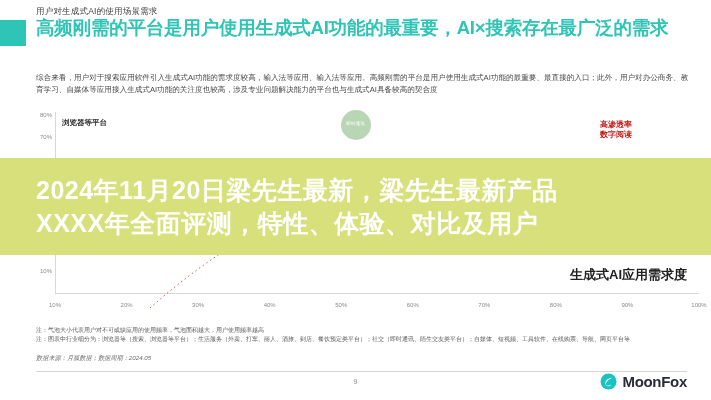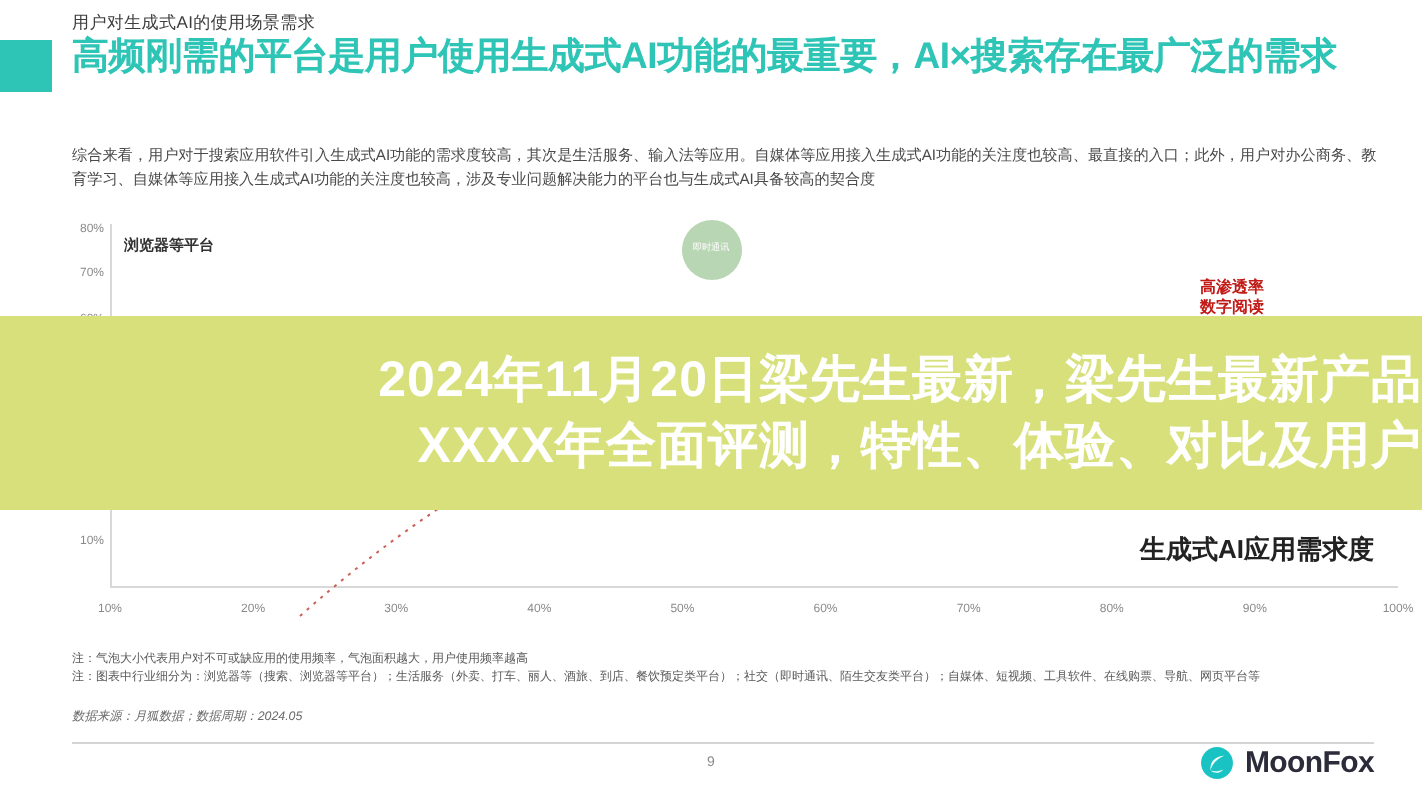--- a/index.html
+++ b/index.html
@@ -59,36 +59,35 @@
     width:1px; background:#d8d8d8;
   }
   .bubble {
     position:absolute; border-radius:50%;
     display:flex; align-items:center; justify-content:center;
     color:#fff; font-size:4.6px; text-align:center; line-height:1.05;
     overflow:hidden; padding:1px;
   }
   .annot-red {
     position:absolute; font-size:8px; font-weight:bold; color:#c21b17;
-    line-height:1.25; text-align:left; white-space:nowrap;margin-top:19px;
+    line-height:1.25; text-align:left; white-space:nowrap;
   }
   .watermark {
     position:absolute; left:240px; top:95px;
     font-size:40px; font-weight:bold; color:rgba(150,150,150,.13);
     letter-spacing:1px; pointer-events:none; white-space:nowrap;
   }
   #arc { position:absolute; left:0; top:0; width:711px; height:212px; pointer-events:none; }
 
   
   #overlay {
     position:absolute; left:0; top:158px; width:711px; height:97px;
     background:#d7e07a;
     display:flex; flex-direction:column; justify-content:center;
     padding-left:36px;
-    text-align:right;
   }
   .ov-line {
     font-size:25px; font-weight:bold; color:#ffffff;
     line-height:1.32; letter-spacing:.5px; white-space:nowrap;
   }
 
   
   .footnotes {
     position:absolute; left:36px; top:326px; width:650px;
     font-size:6px; color:#5a5a5a; line-height:1.55; filter:blur(.2px);
@@ -114,21 +113,21 @@
   }
 </style>
 </head>
 <body>
 
 <div id="slide">
 
   <div class="kicker">用户对生成式AI的使用场景需求</div>
   <div class="accent-bar"></div>
   <div class="headline">高频刚需的平台是用户使用生成式AI功能的最重要，AI×搜索存在最广泛的需求</div>
-  <div class="subtext">综合来看，用户对于搜索应用软件引入生成式AI功能的需求度较高，其次是生活服务、输入法等应用。自媒体等应用接入生成式AI功能的关注度也较高、最直接的入口；此外，用户对办公商务、教育学习、自媒体等应用接入生成式AI功能的关注度也较高，涉及专业问题解决能力的平台也与生成式AI具备较高的契合度</div>
+  <div class="subtext">综合来看，用户对于搜索应用软件引入生成式AI功能的需求度较高，输入法等应用、输入法等应用。高频刚需的平台是用户使用生成式AI功能的最重要、最直接的入口；此外，用户对办公商务、教育学习、自媒体等应用接入生成式AI功能的关注度也较高，涉及专业问题解决能力的平台也与生成式AI具备较高的契合度</div>
 
   <div id="chart">
     <div class="axis-line-y"></div>
     <div class="axis-line-x"></div>
     <div class="yaxis-title">浏览器等平台</div>
     <div class="xaxis-title">生成式AI应用需求度</div>
     <div class="watermark">MoonFox</div>
     <svg id="arc">
       <path d="M 150 200 C 330 40, 520 40, 640 80" stroke="#c2443a" stroke-width="1" stroke-dasharray="1.5,3" fill="none" opacity=".85"></path>
     </svg>

